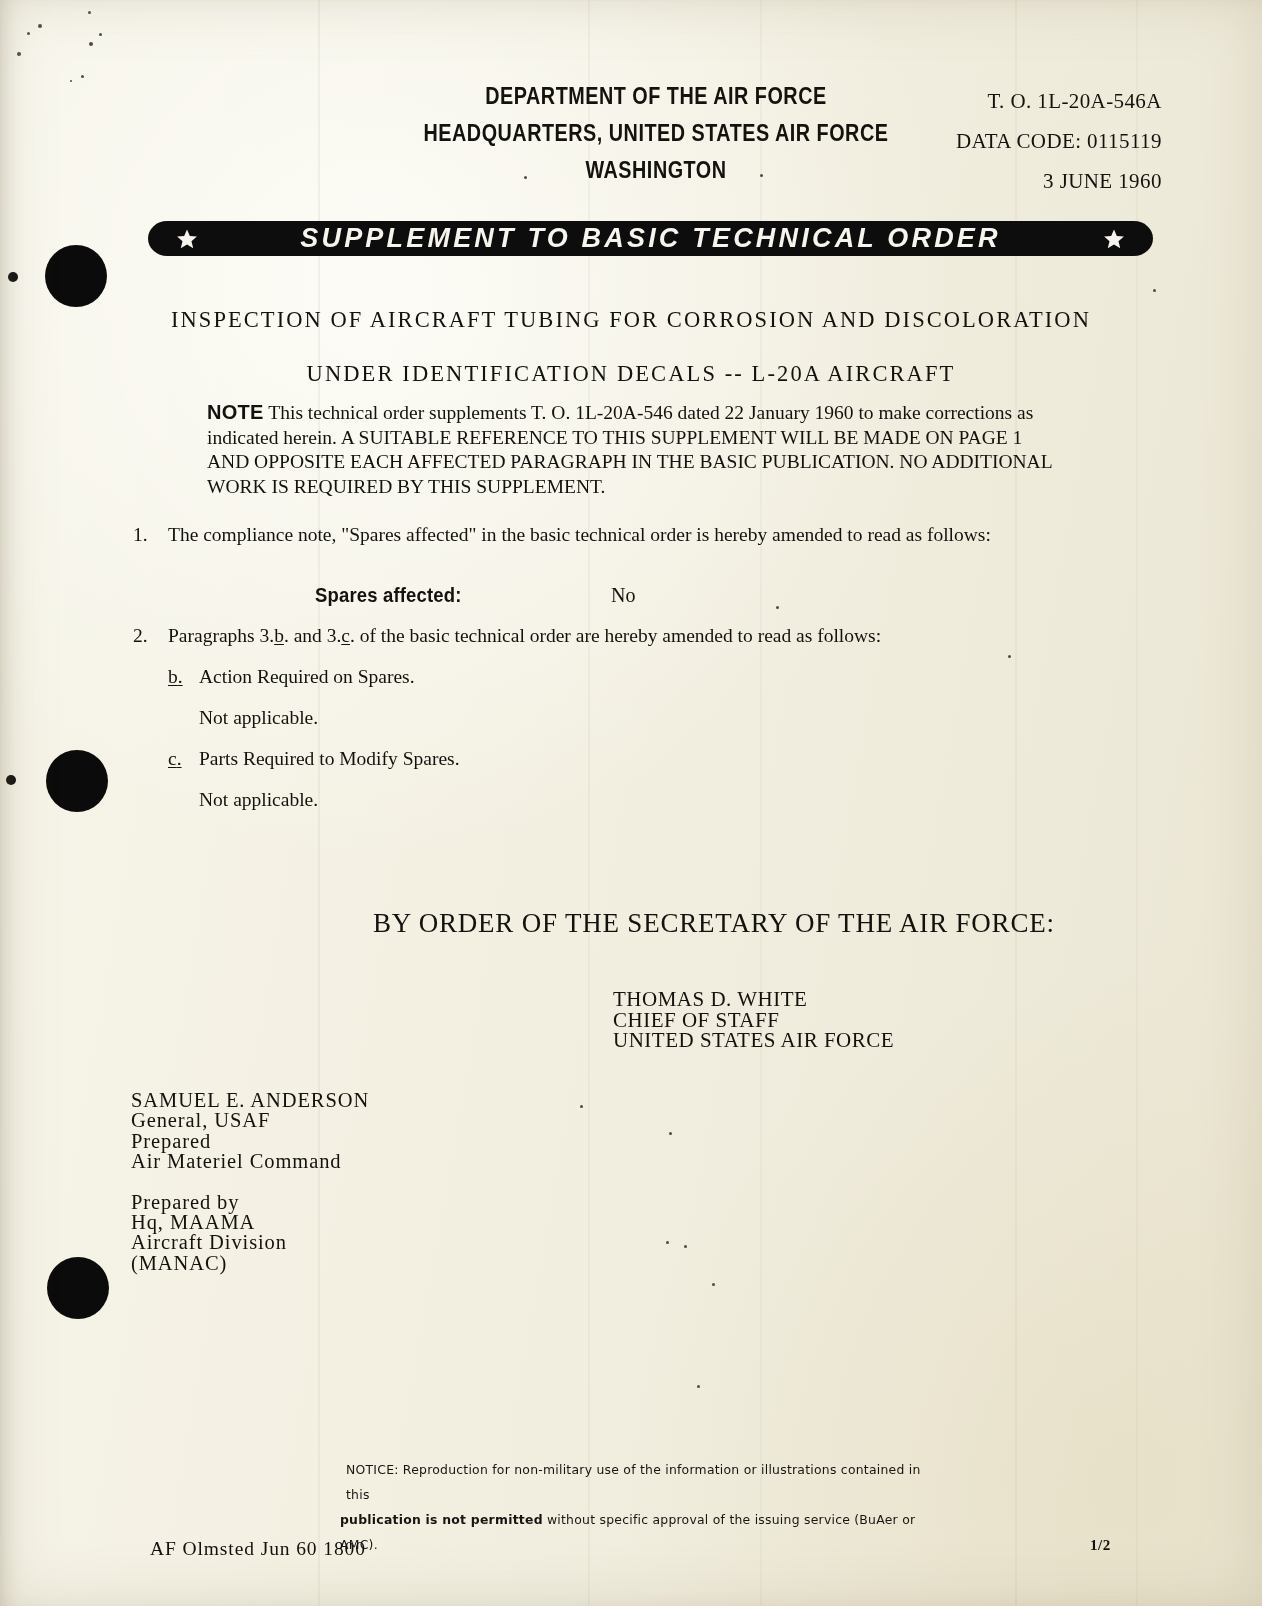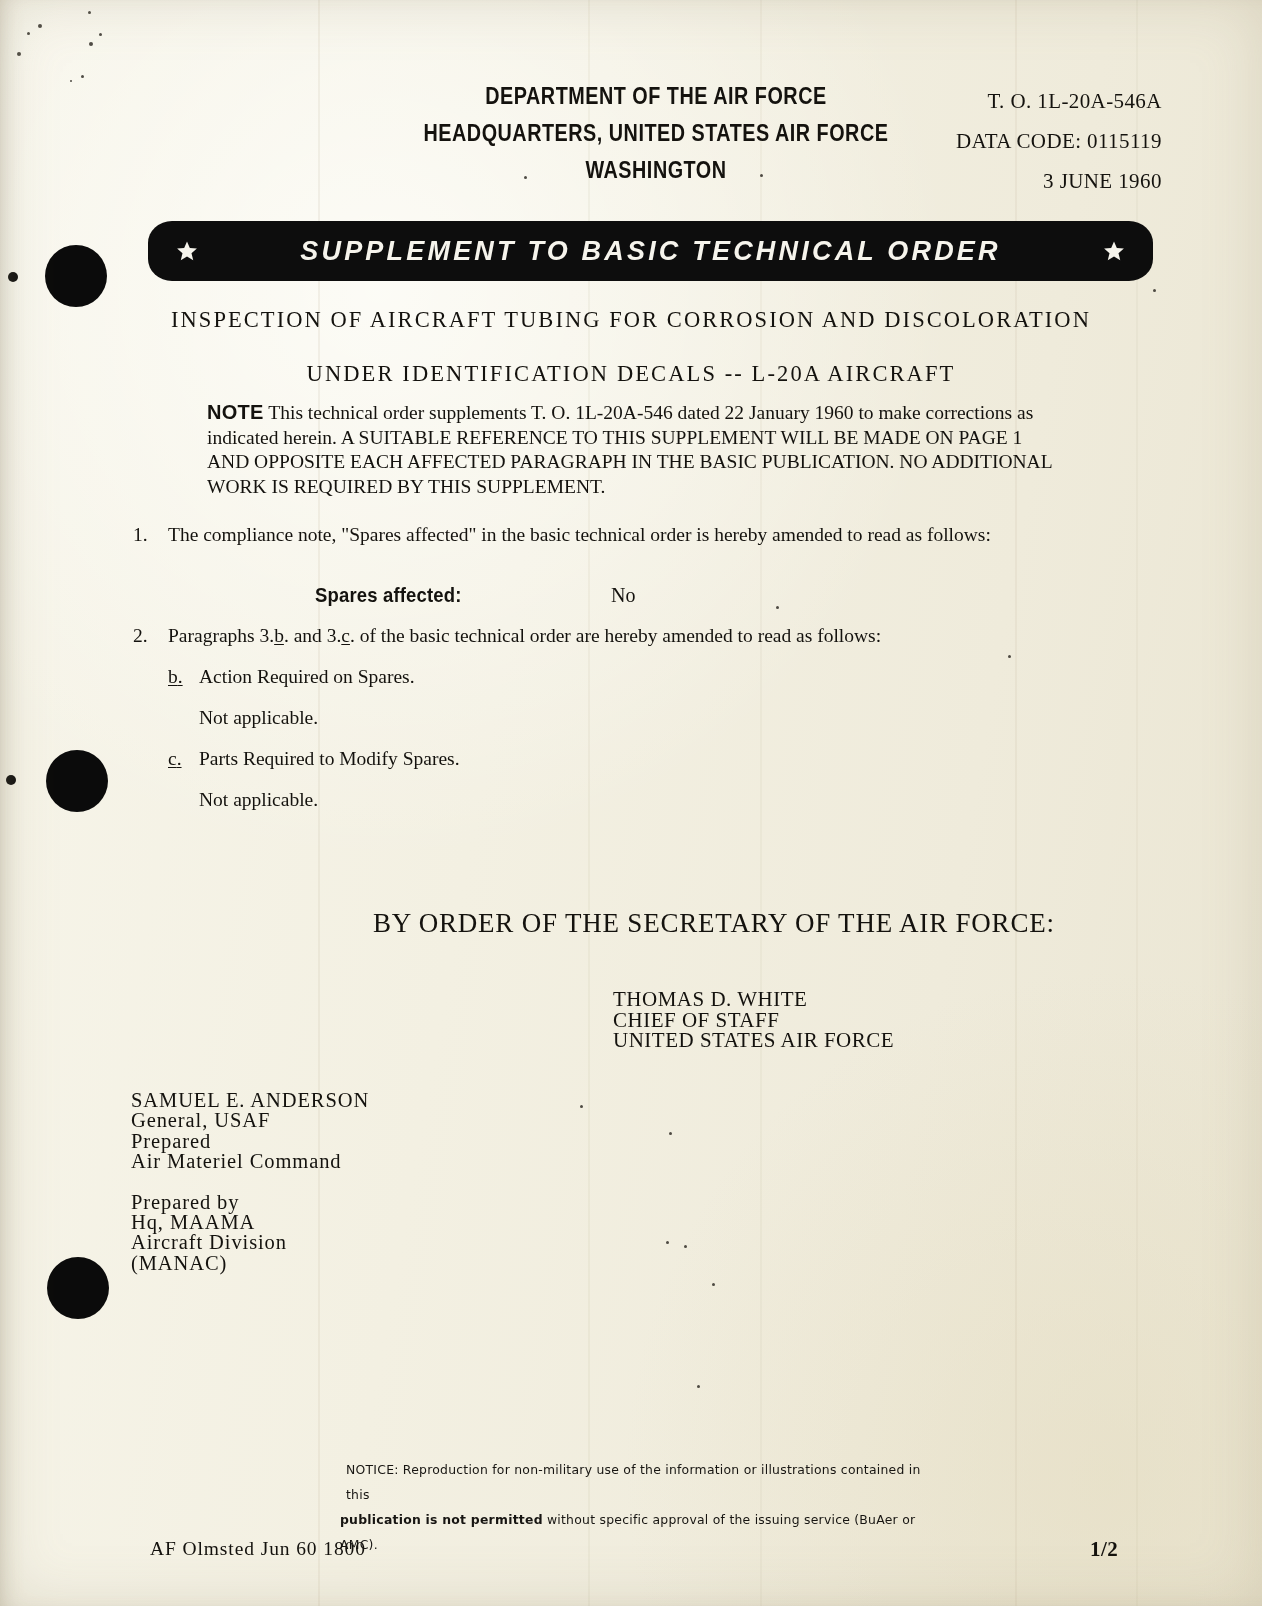--- a/index.html
+++ b/index.html
@@ -92,21 +92,21 @@
     white-space: nowrap;
     text-align: right;
   }
 
   
   .banner {
     position: absolute;
     left: 148px;
     top: 221px;
     width: 1005px;
-    height: 60px;
+    height: 35px;
     background: #0d0d0d;
     border-radius: 24px / 22px;
     display: flex;
     align-items: center;
     justify-content: space-between;
     padding: 0 28px;
     box-sizing: border-box;
   }
   .banner-text {
     flex: 1;
@@ -256,21 +256,21 @@
     left: 150px;
     top: 1538px;
     font-size: 19.5px;
     letter-spacing: 0.9px;
     white-space: nowrap;
   }
   .pageno {
     position: absolute;
     left: 1090px;
     top: 1537px;
-    font-size: 21px;
+    font-size: 15px;
     font-weight: bold;
     letter-spacing: 0.5px;
   }
 
   
   .speck {
     position: absolute;
     background: #2a2620;
     border-radius: 50%;
     opacity: 0.82;

